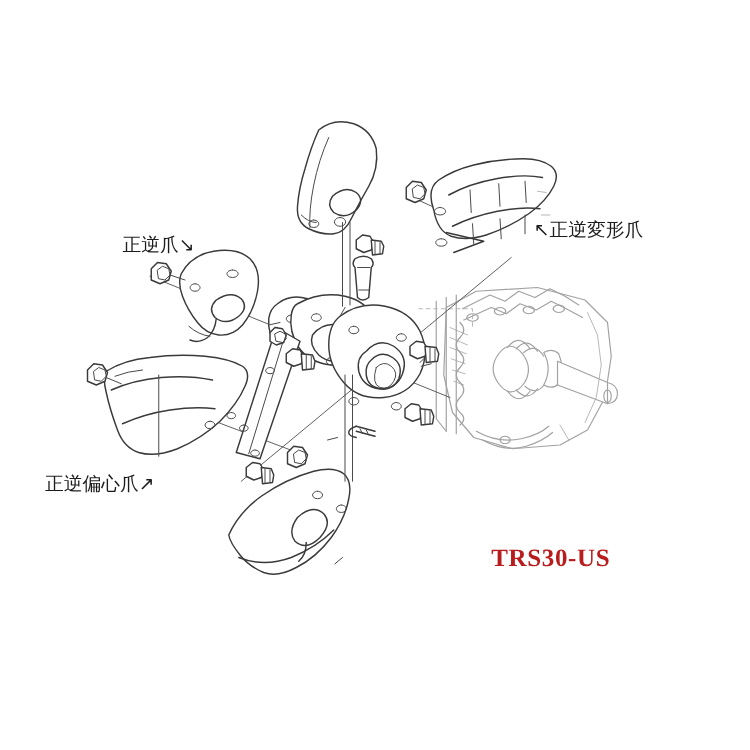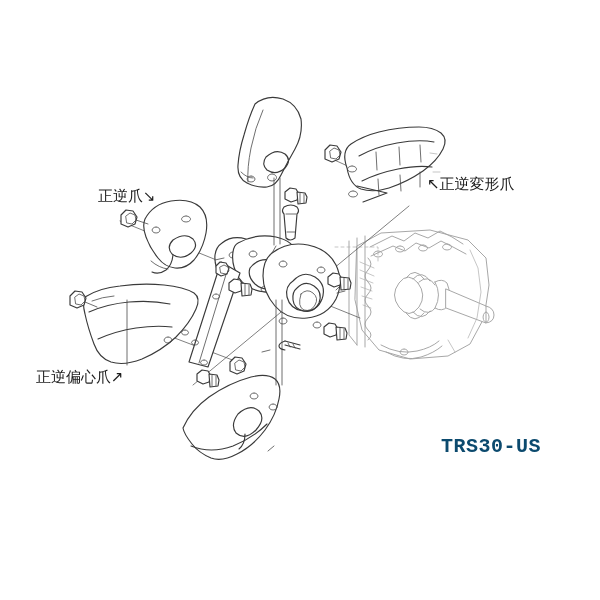--- a/index.html
+++ b/index.html
@@ -31,28 +31,27 @@
     font-family: "DejaVu Sans", "Liberation Sans", sans-serif;
     line-height: 1;
     letter-spacing: 0px;
   }
   .label-jp {
     font-size: 15px;
   }
   .label-model {
     font-size: 20px;
     font-weight: bold;
-    color: #0c4a6e;
+    color: #b91c1c;
     letter-spacing: 0.5px;
-    font-family: Liberation Mono, monospace;
-    margin-left: 48px;
+    font-family: Liberation Serif, serif;
   }
   #label-seigyaku-tsume  { left: 98px;  top: 189px; }
   #label-henkei-tsume    { left: 427px; top: 177px; }
-  #label-henshin-tsume   { left: 36px;  top: 370px; }
+  #label-henshin-tsume   { left: 36px;  top: 380px; }
   #label-model-code      { left: 393px; top: 437px; }
 </style>
 </head>
 <body>
 
 <div id="page">
 
   <svg id="diagram-svg" viewBox="0 0 600 600" xmlns="http://www.w3.org/2000/svg">
 
     <defs>

